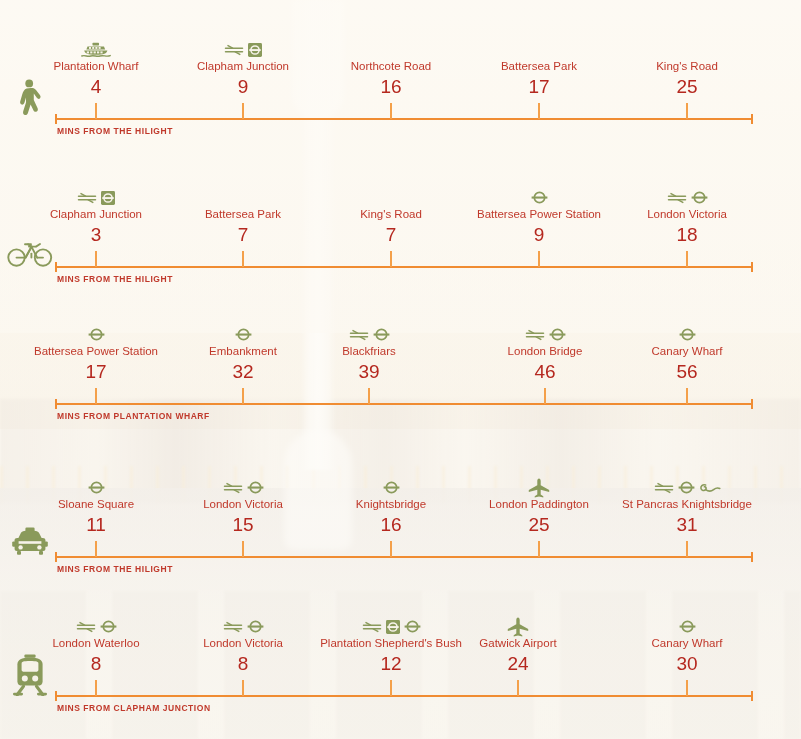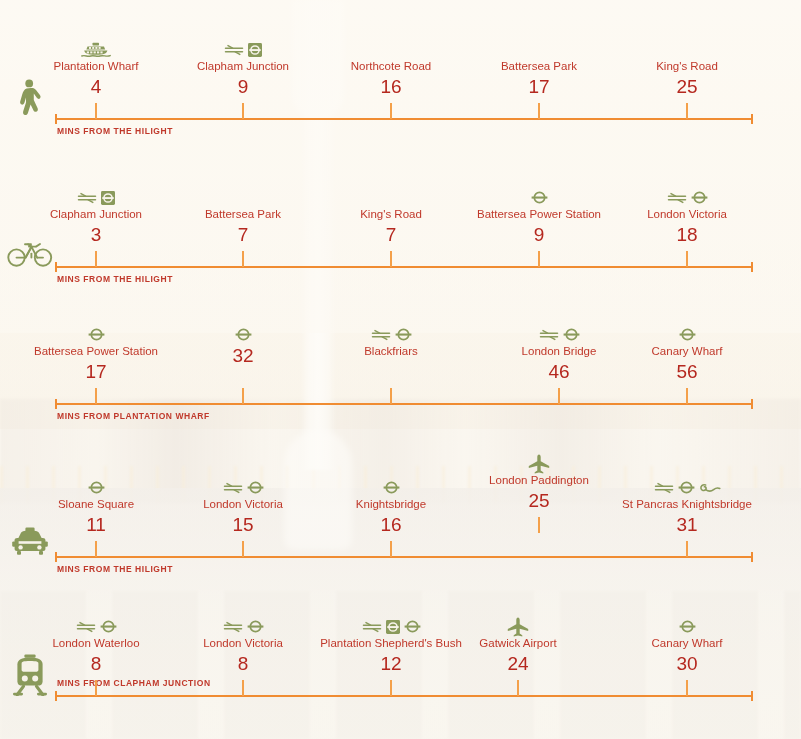--- a/index.html
+++ b/index.html
@@ -396,44 +396,46 @@
       </div>
       <div class="stop" style="left: 243px; top: 326px;">
         <div class="sym-row">
           <svg fill="#8a9a5b" stroke="none" width="17" height="13" viewBox="0 0 17 13">
             <g>
               <circle cx="8.5" cy="6.5" r="5.2" fill="none" stroke="#8a9a5b" stroke-width="1.7"></circle>
               <rect x="0.6" y="5.5" width="15.8" height="2.1" fill="#8a9a5b"></rect>
             </g>
           </svg>
         </div>
+        <div class="stop-name">Embankment</div>
         <div class="stop-value">32</div>
         <div class="tick" style="top: 62px; height: 16px;"></div>
       </div>
-      <div class="stop" style="left: 391px; top: 326px;">
+      <div class="stop" style="left: 369px; top: 326px;">
         <div class="sym-row">
           <svg fill="#8a9a5b" stroke="none" width="20" height="12" viewBox="0 0 20 12">
             <g stroke="#8a9a5b" stroke-width="1.5" fill="none" stroke-linecap="round">
               <path d="M1.5 4.2 H18.5"></path>
               <path d="M1.5 7.8 H18.5"></path>
               <path d="M4.0 1.6 L8.6 4.2"></path>
               <path d="M15.8 10.4 L11.2 7.8"></path>
             </g>
           </svg>
           <svg fill="#8a9a5b" stroke="none" width="17" height="13" viewBox="0 0 17 13">
             <g>
               <circle cx="8.5" cy="6.5" r="5.2" fill="none" stroke="#8a9a5b" stroke-width="1.7"></circle>
               <rect x="0.6" y="5.5" width="15.8" height="2.1" fill="#8a9a5b"></rect>
             </g>
           </svg>
         </div>
         <div class="stop-name">Blackfriars</div>
-        <div class="tick" style="top: 62px; height: 16px;"></div>
-      </div>
-      <div class="stop" style="left: 559px; top: 326px;">
+        <div class="stop-value">39</div>
+        <div class="tick" style="top: 62px; height: 16px;"></div>
+      </div>
+      <div class="stop" style="left: 545px; top: 326px;">
         <div class="sym-row">
           <svg fill="#8a9a5b" stroke="none" width="20" height="12" viewBox="0 0 20 12">
             <g stroke="#8a9a5b" stroke-width="1.5" fill="none" stroke-linecap="round">
               <path d="M1.5 4.2 H18.5"></path>
               <path d="M1.5 7.8 H18.5"></path>
               <path d="M4.0 1.6 L8.6 4.2"></path>
               <path d="M15.8 10.4 L11.2 7.8"></path>
             </g>
           </svg>
           <svg fill="#8a9a5b" stroke="none" width="17" height="13" viewBox="0 0 17 13">
@@ -520,21 +522,21 @@
             <g>
               <circle cx="8.5" cy="6.5" r="5.2" fill="none" stroke="#8a9a5b" stroke-width="1.7"></circle>
               <rect x="0.6" y="5.5" width="15.8" height="2.1" fill="#8a9a5b"></rect>
             </g>
           </svg>
         </div>
         <div class="stop-name">Knightsbridge</div>
         <div class="stop-value">16</div>
         <div class="tick" style="top: 62px; height: 16px;"></div>
       </div>
-      <div class="stop" style="left: 539px; top: 455px;">
+      <div class="stop" style="left: 539px; top: 479px;">
         <div class="sym-row">
           <svg fill="#8a9a5b" stroke="none" width="22" height="20" viewBox="0 0 22 20">
             <path d="M11 0.6 C12.0 0.6 12.7 1.6 12.7 3.0 L12.7 7.3 L21.2 12.0 L21.2 14.1 L12.7 11.7 L12.7 16.4 L15.3 18.2 L15.3 19.6 L11 18.6 L6.7 19.6 L6.7 18.2 L9.3 16.4 L9.3 11.7 L0.8 14.1 L0.8 12.0 L9.3 7.3 L9.3 3.0 C9.3 1.6 10.0 0.6 11 0.6 Z"></path>
           </svg>
         </div>
         <div class="stop-name">London Paddington</div>
         <div class="stop-value">25</div>
         <div class="tick" style="top: 62px; height: 16px;"></div>
       </div>
       <div class="stop" style="left: 687px; top: 479px;">
@@ -575,21 +577,21 @@
             <circle cx="13.8" cy="24.4" r="3.0" fill="#f6f2e8"></circle>
             <circle cx="24.2" cy="24.4" r="3.0" fill="#f6f2e8"></circle>
             <path d="M12.4 32.4 L6.2 40.8" stroke="#8a9a5b" stroke-width="3.2" stroke-linecap="round" fill="none"></path>
             <path d="M25.6 32.4 L31.8 40.8" stroke="#8a9a5b" stroke-width="3.2" stroke-linecap="round" fill="none"></path>
             <rect x="2.0" y="38.8" width="10.0" height="2.6" rx="1.3"></rect>
             <rect x="26.0" y="38.8" width="10.0" height="2.6" rx="1.3"></rect>
           </g>
         </svg>
       </div>
       <div class="axis" style="top: 695px;"></div>
-      <div class="axis-caption" style="top: 678px;">MINS FROM CLAPHAM JUNCTION</div>
+      <div class="axis-caption" style="top: 703px;">MINS FROM CLAPHAM JUNCTION</div>
       <div class="stop" style="left: 96px; top: 618px;">
         <div class="sym-row">
           <svg fill="#8a9a5b" stroke="none" width="20" height="12" viewBox="0 0 20 12">
             <g stroke="#8a9a5b" stroke-width="1.5" fill="none" stroke-linecap="round">
               <path d="M1.5 4.2 H18.5"></path>
               <path d="M1.5 7.8 H18.5"></path>
               <path d="M4.0 1.6 L8.6 4.2"></path>
               <path d="M15.8 10.4 L11.2 7.8"></path>
             </g>
           </svg>

